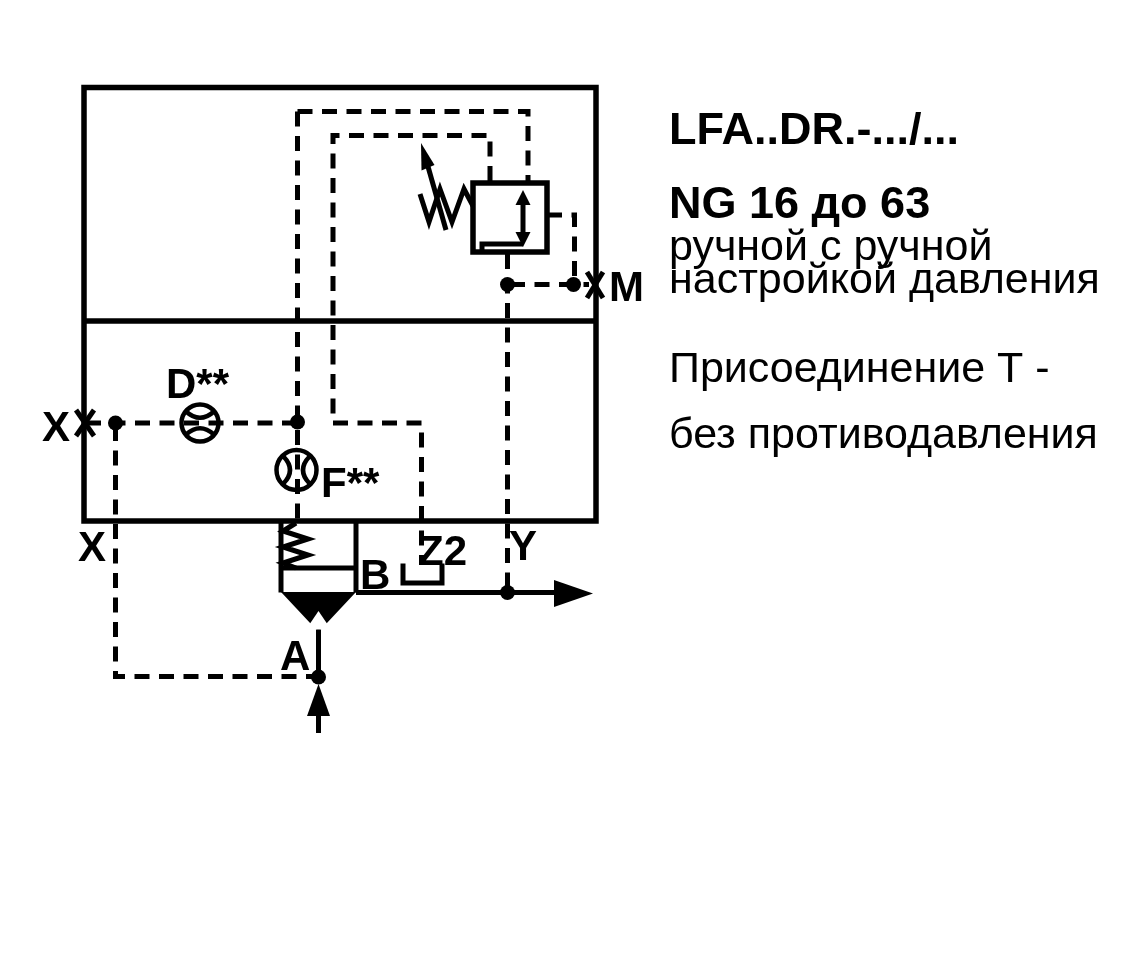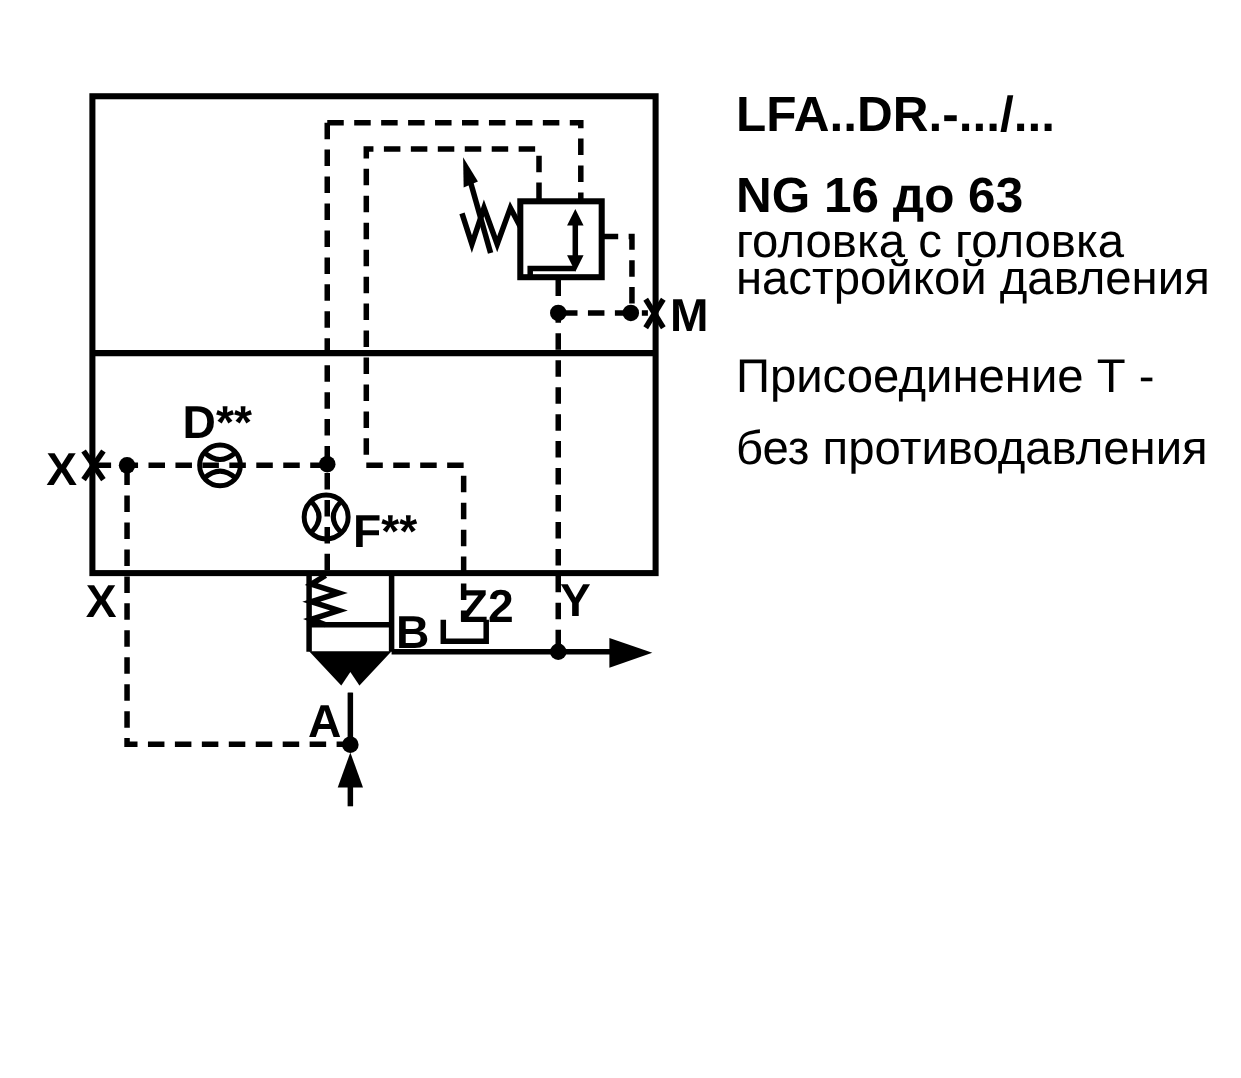--- a/index.html
+++ b/index.html
@@ -12,21 +12,21 @@
   svg{position:absolute;left:0;top:0;}
   .solid{stroke:#000;stroke-width:5.5;fill:none;stroke-linecap:butt;}
   .thin{stroke:#000;stroke-width:5;fill:none;}
   .dash{stroke:#000;stroke-width:5;fill:none;stroke-dasharray:15 9.5;}
   .arc{stroke:#000;stroke-width:4.5;fill:none;}
   .fillink{fill:#000;stroke:none;}
   .fillbg{fill:#fff;stroke:none;}
   .plbl{font:700 42px "Liberation Sans",sans-serif;fill:#000;}
   .tb{
     position:absolute;left:669px;color:#000;font-size:43px;line-height:1.08;
-    white-space:nowrap;font-family:"Liberation Sans",sans-serif;
+    white-space:nowrap;font-family:"Liberation Sans",sans-serif;margin-top:25px;
   }
   .tb.bold{font-weight:700;font-size:45px;}
 </style>
 </head>
 <body>
 
 <div class="stage">
 
   <svg width="1128" height="980" viewBox="0 0 1128 980" xmlns="http://www.w3.org/2000/svg">
 
@@ -108,19 +108,19 @@
     <text class="plbl" x="360" y="589">B</text>
     <text class="plbl" x="280" y="670">A</text>
     <text class="plbl" x="418" y="565">Z2</text>
     <text class="plbl" x="509" y="560">Y</text>
     <text class="plbl" x="609" y="301">M</text>
   </svg>
 
   <div>
     <div class="tb bold" style="top:80px">LFA..DR.-.../...</div>
     <div class="tb bold" style="top:154px">NG 16 до 63</div>
-    <div class="tb" style="top:197px">головка с головка</div>
+    <div class="tb" style="top:197px">ручной с ручной</div>
     <div class="tb" style="top:230px">настройкой давления</div>
     <div class="tb" style="top:319px">Присоединение Т -</div>
     <div class="tb" style="top:385px">без противодавления</div>
   </div>
 
 </div>
 
 </body></html>

